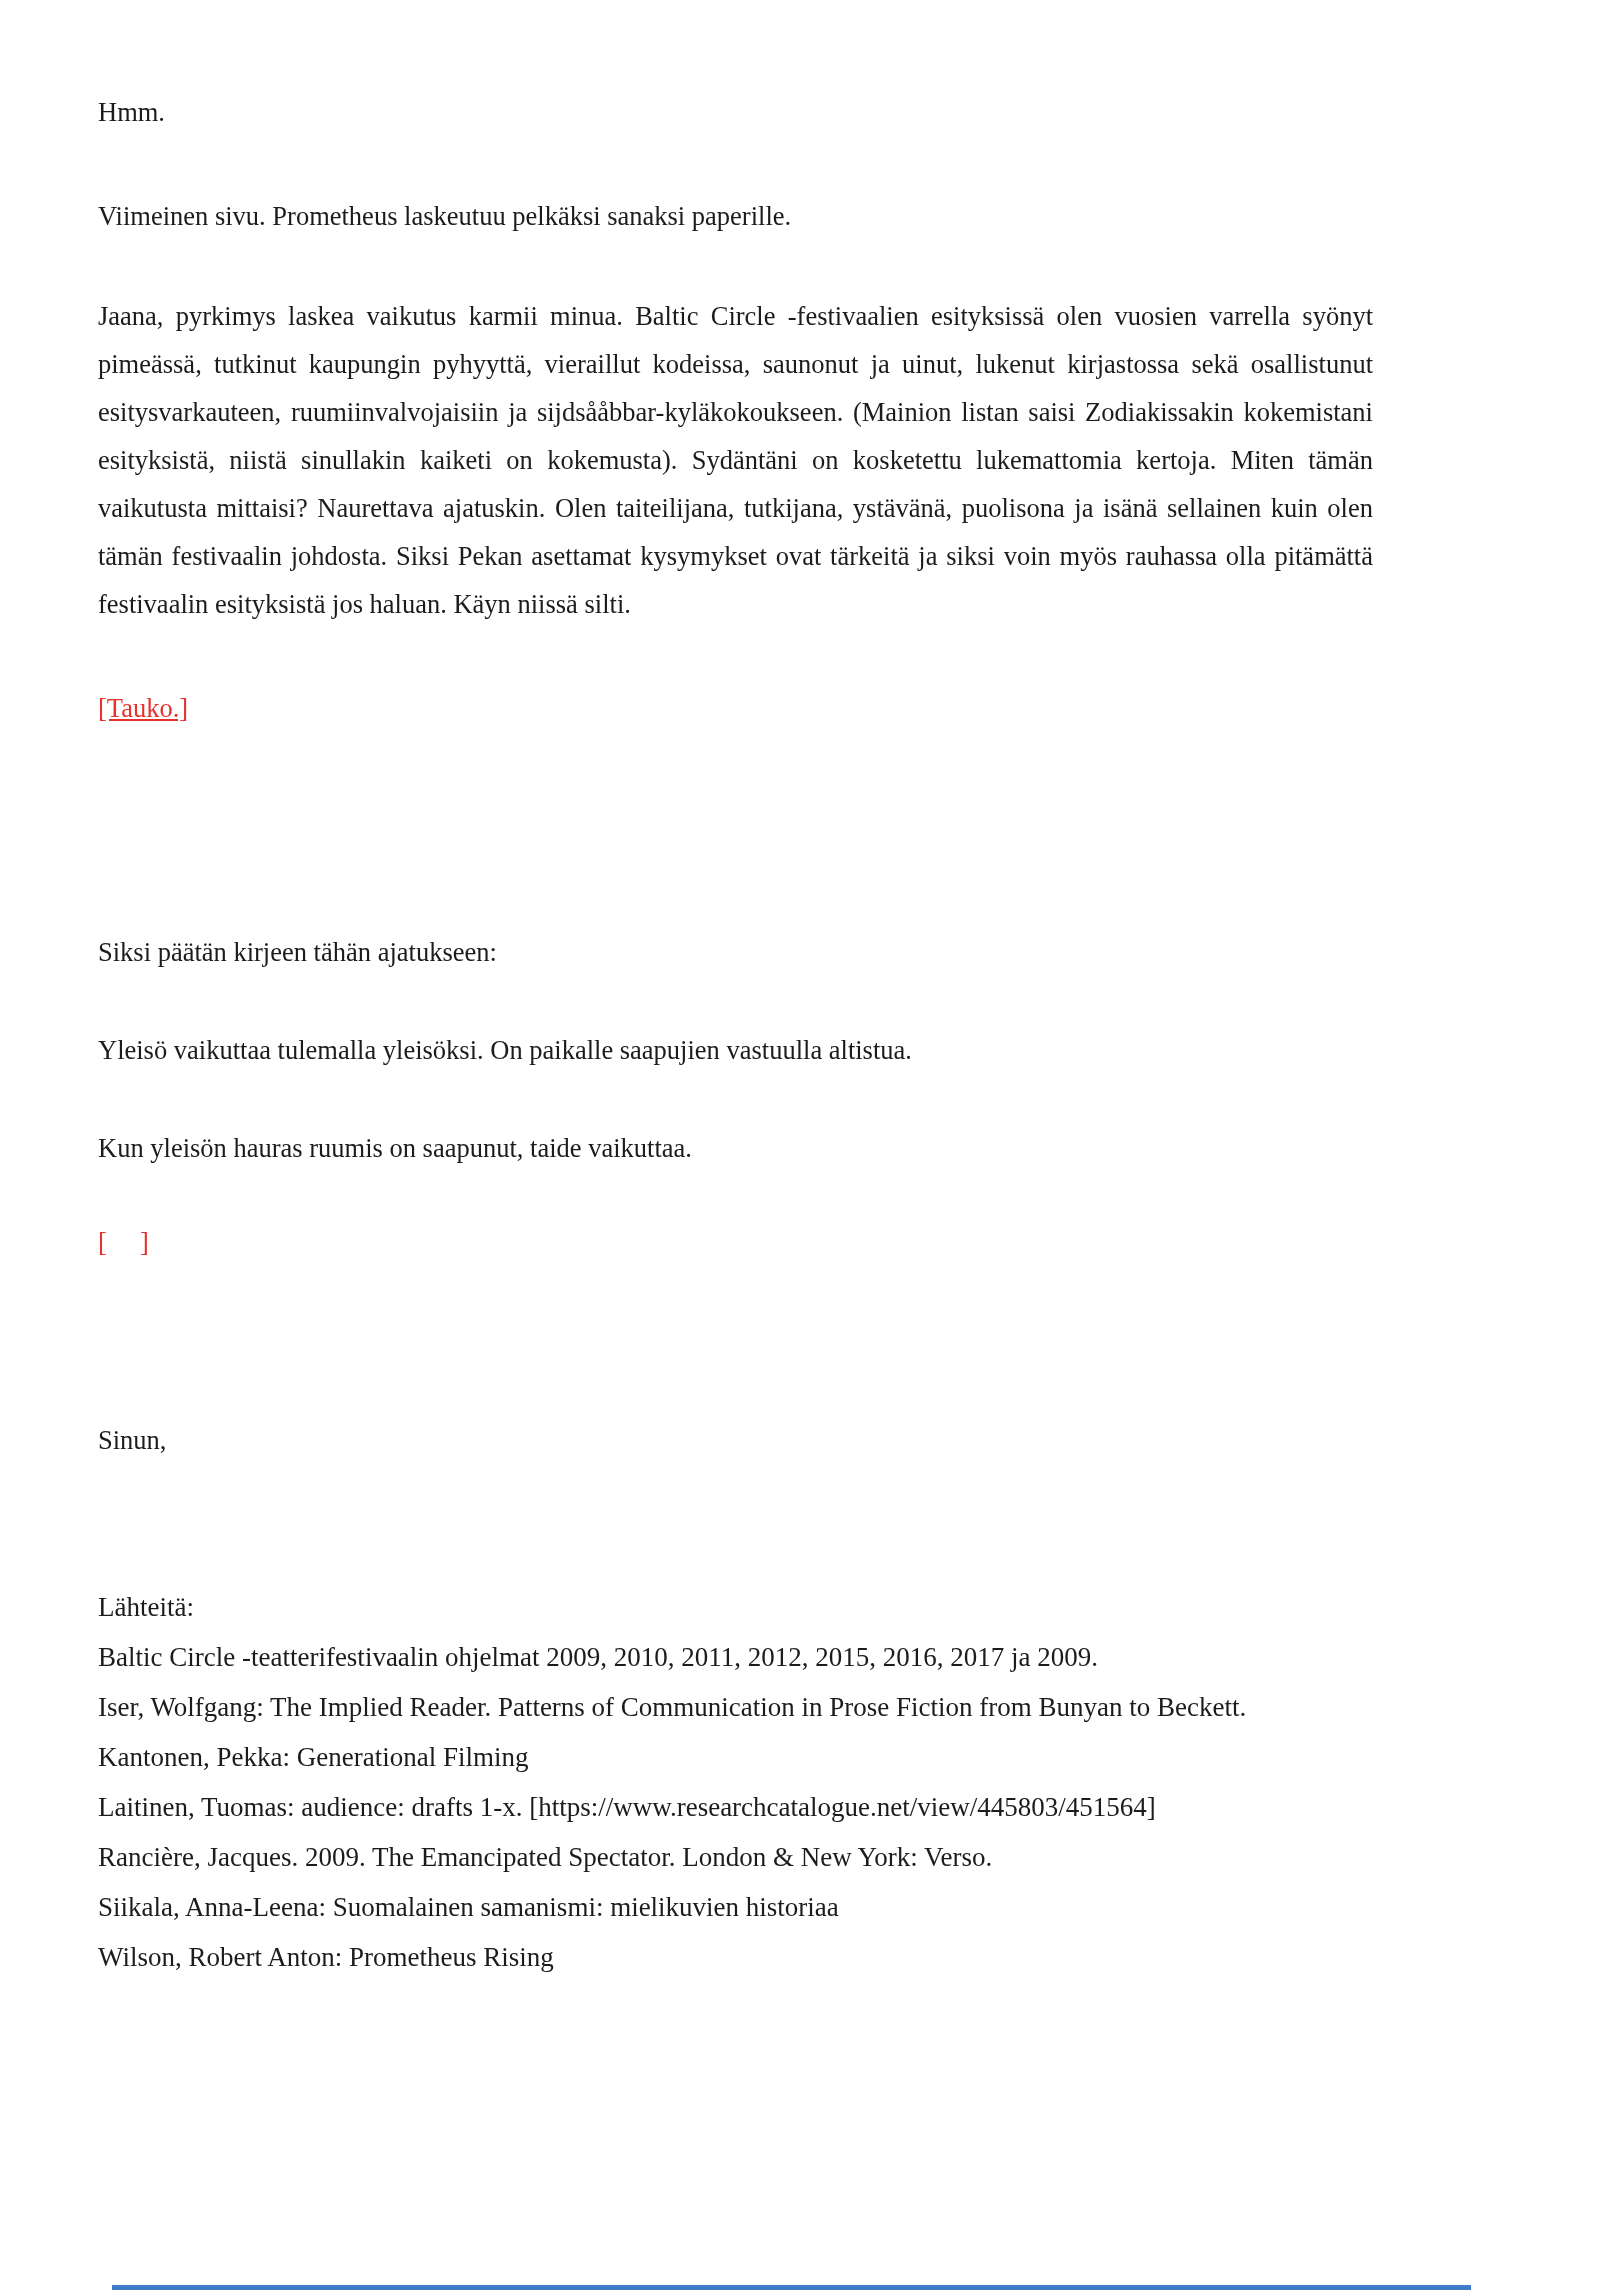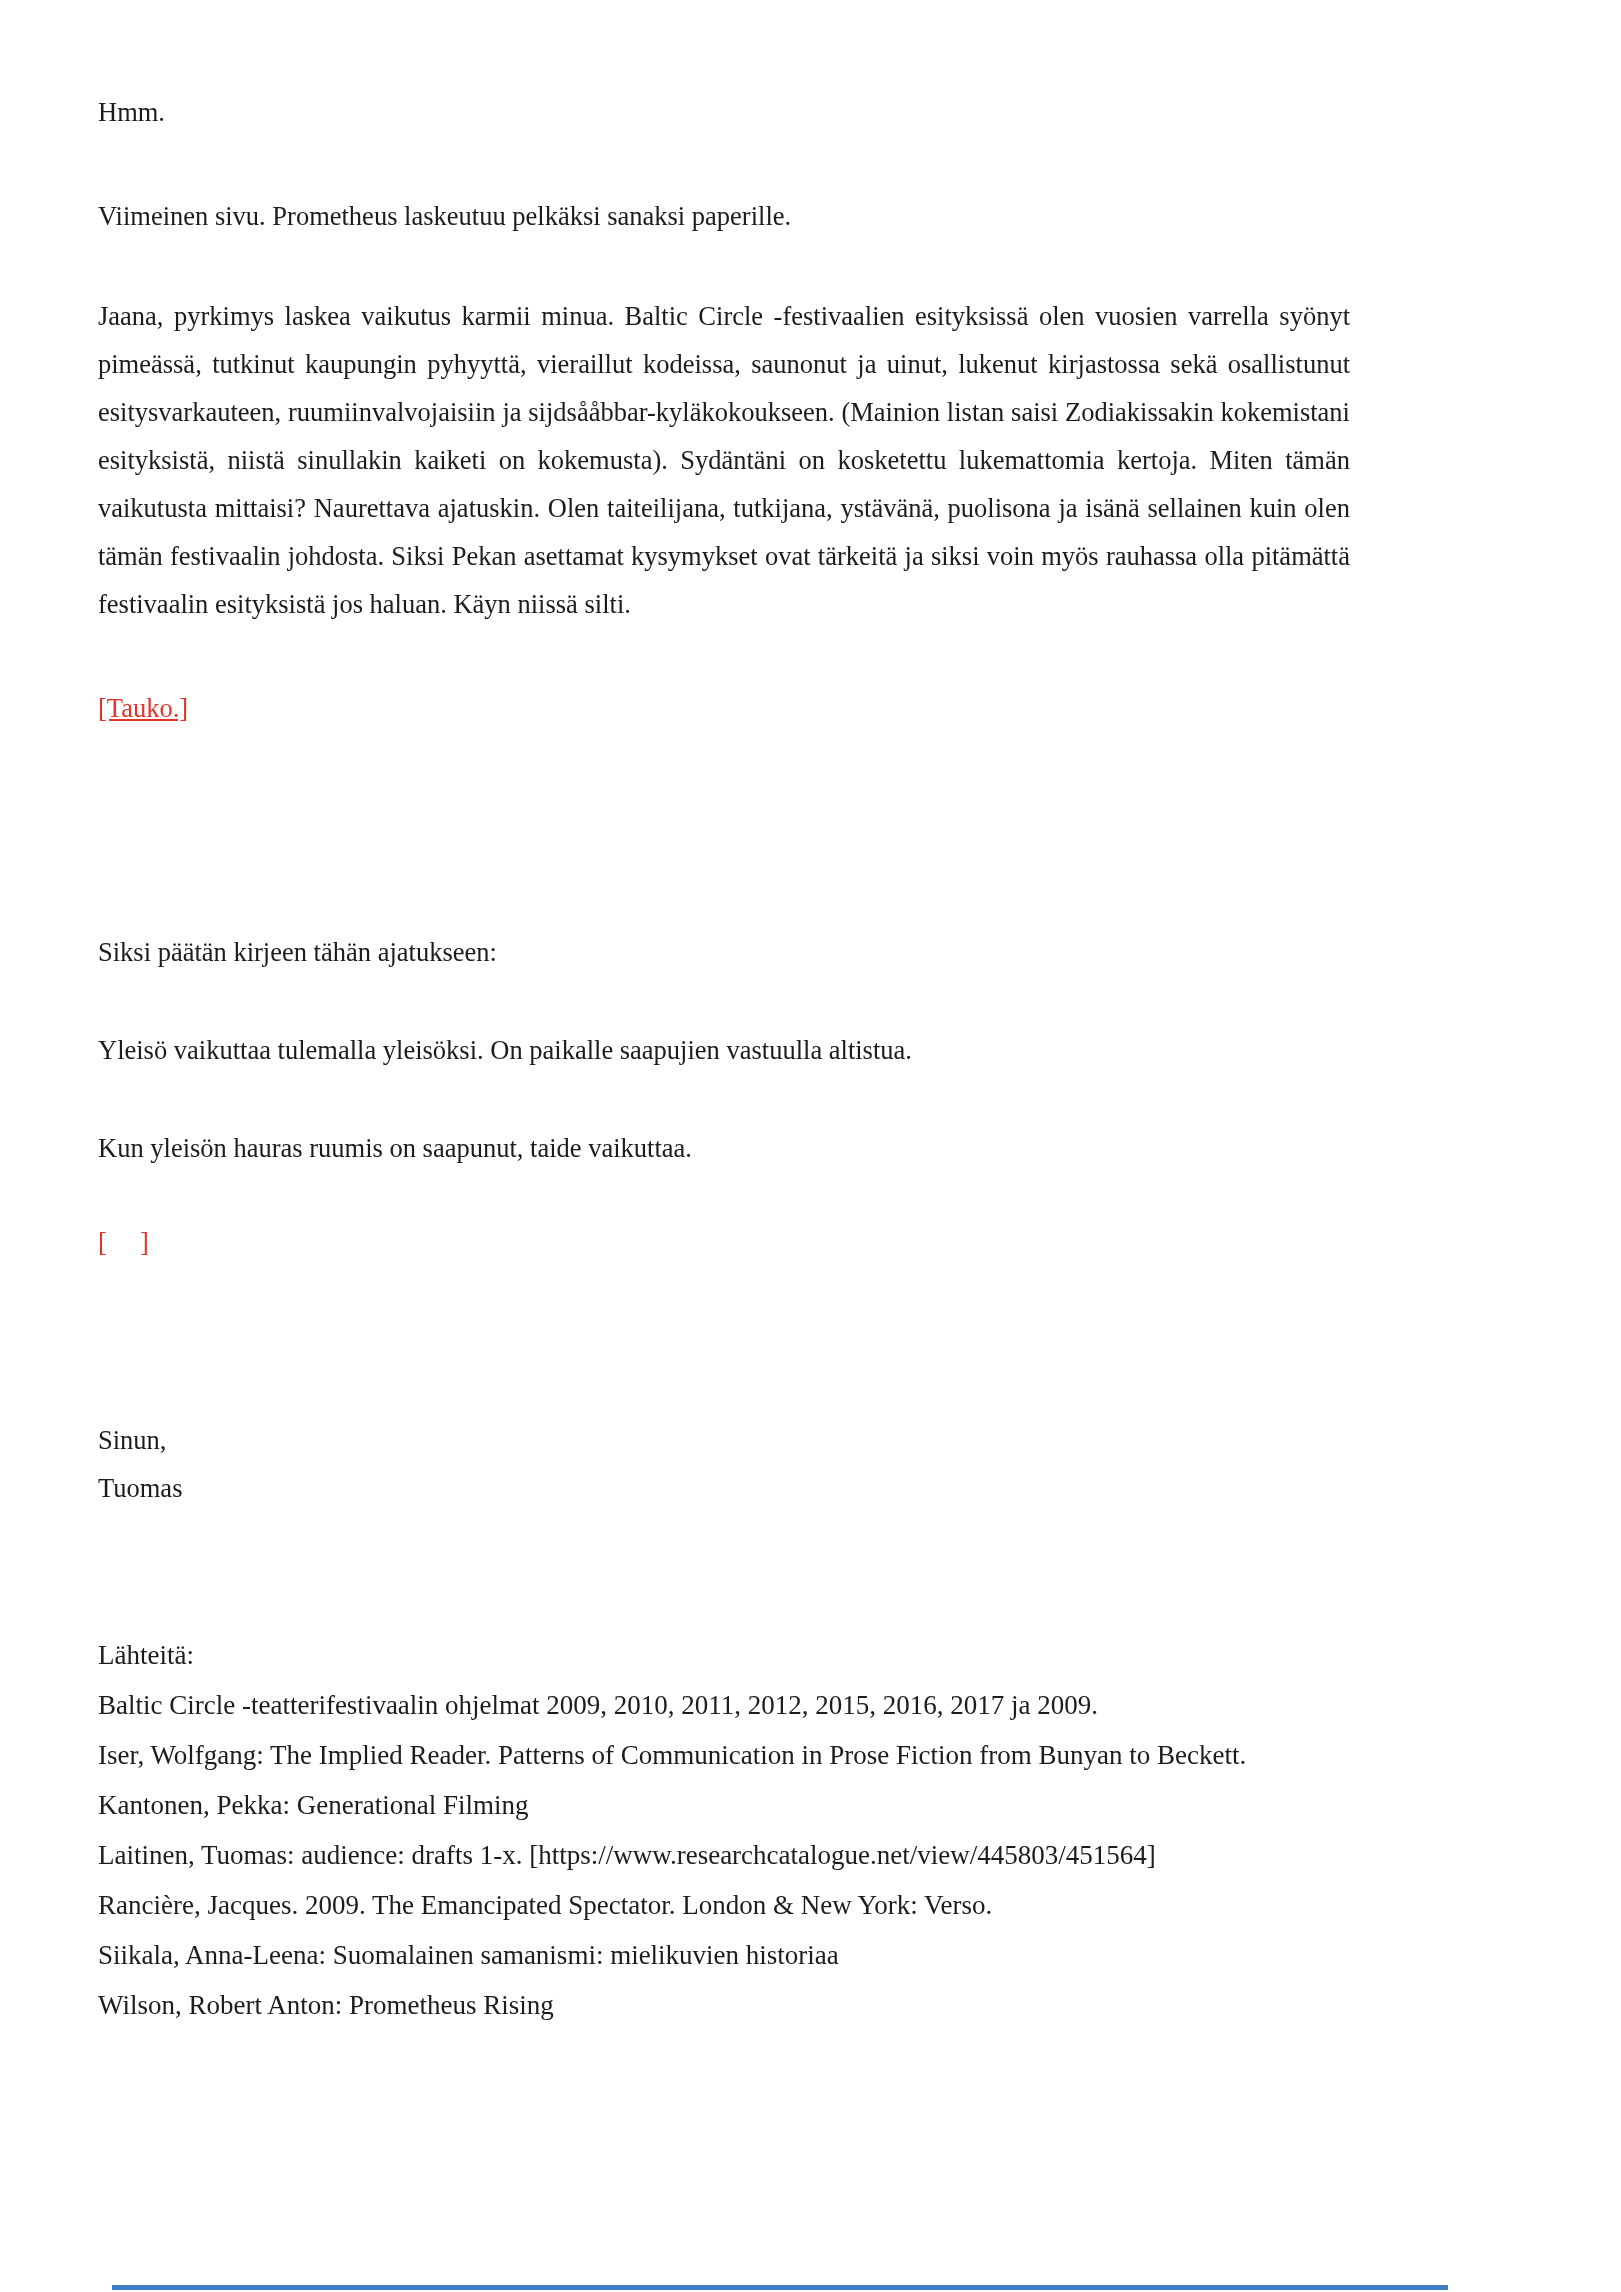--- a/index.html
+++ b/index.html
@@ -8,20 +8,21 @@
     background: #ffffff;
   }
   .page {
     position: relative;
     width: 1448px;
     height: 2293px;
     background: #ffffff;
     overflow: hidden;
     font-family: "Liberation Serif", "DejaVu Serif", serif;
     color: var(--text, #1e1b1c);
+    padding-left: 23px;
   }
   .content {
     position: absolute;
     top: 0;
     left: 0;
     right: 0;
     padding: 88px 98px 0 98px;
   }
   p { margin: 0; }
 
@@ -79,21 +80,20 @@
     <p class="body-text p-siksi">Siksi päätän kirjeen tähän ajatukseen:</p>
 
     <p class="body-text p-yleiso">Yleisö vaikuttaa tulemalla yleisöksi. On paikalle saapujien vastuulla altistua.</p>
 
     <p class="body-text p-kun">Kun yleisön hauras ruumis on saapunut, taide vaikuttaa.</p>
 
     <p class="body-text red p-bracket">[&nbsp;&nbsp;&nbsp;&nbsp;&nbsp;]</p>
 
     <p class="body-text p-sinun">Sinun,</p>
 
-    <p class="body-text">Tuomas</p>
 
     <div class="sources-block">
       <p>Lähteitä:</p>
 
       <p>Baltic Circle -teatterifestivaalin ohjelmat 2009, 2010, 2011, 2012, 2015, 2016, 2017 ja 2009.</p>
 
       <p>Iser, Wolfgang: The Implied Reader. Patterns of Communication in Prose Fiction from Bunyan to Beckett.</p>
 
       <p>Kantonen, Pekka: Generational Filming</p>
 

